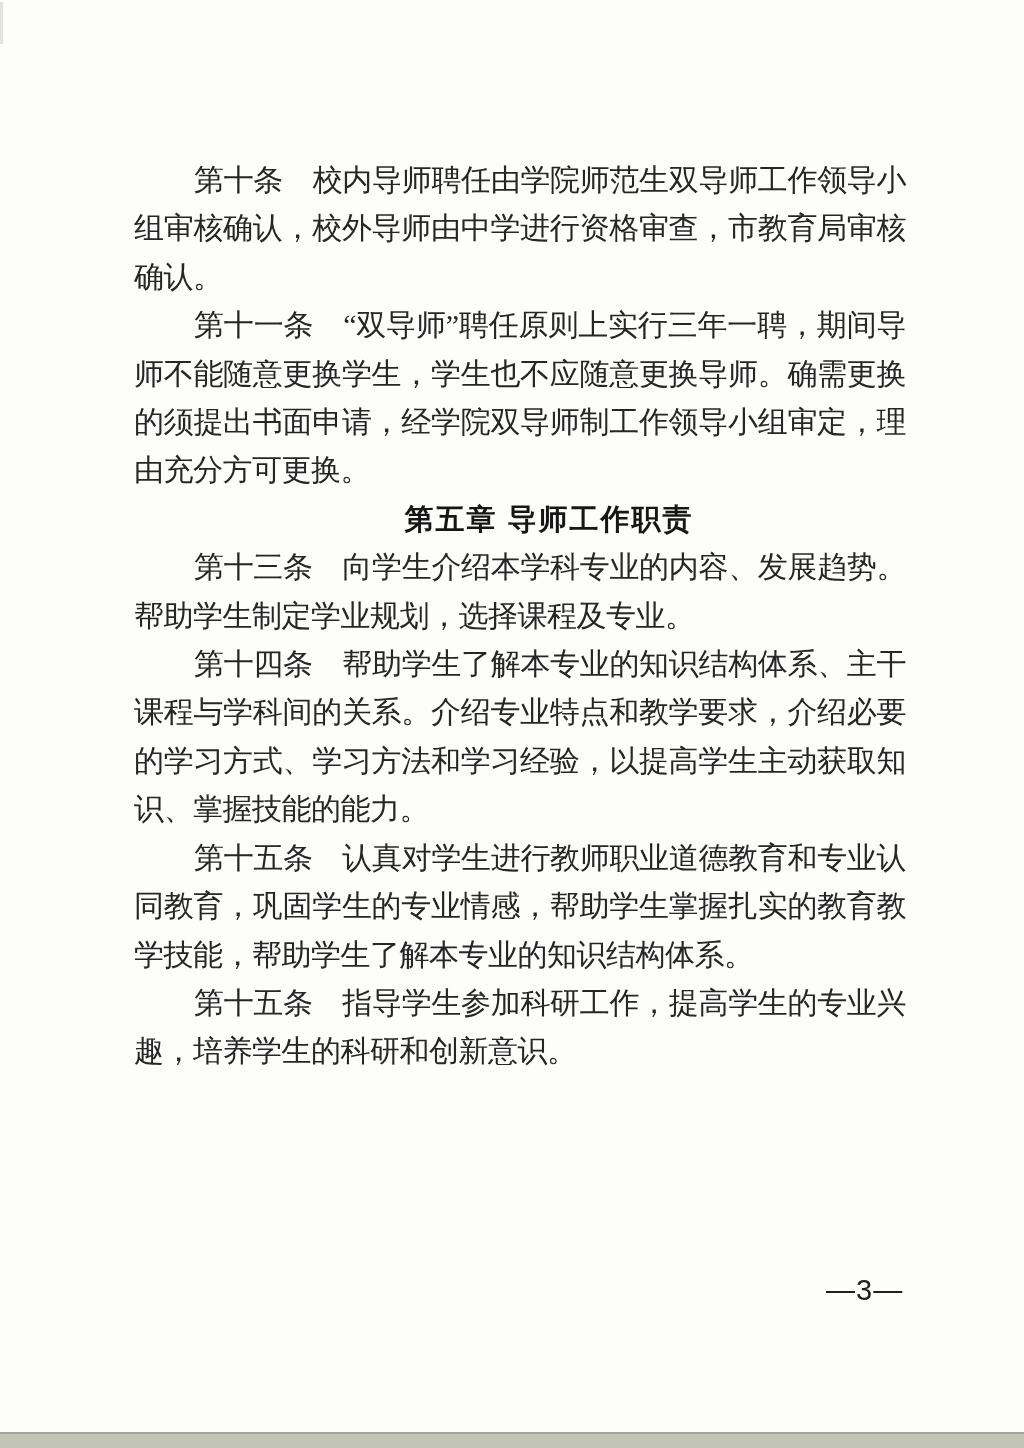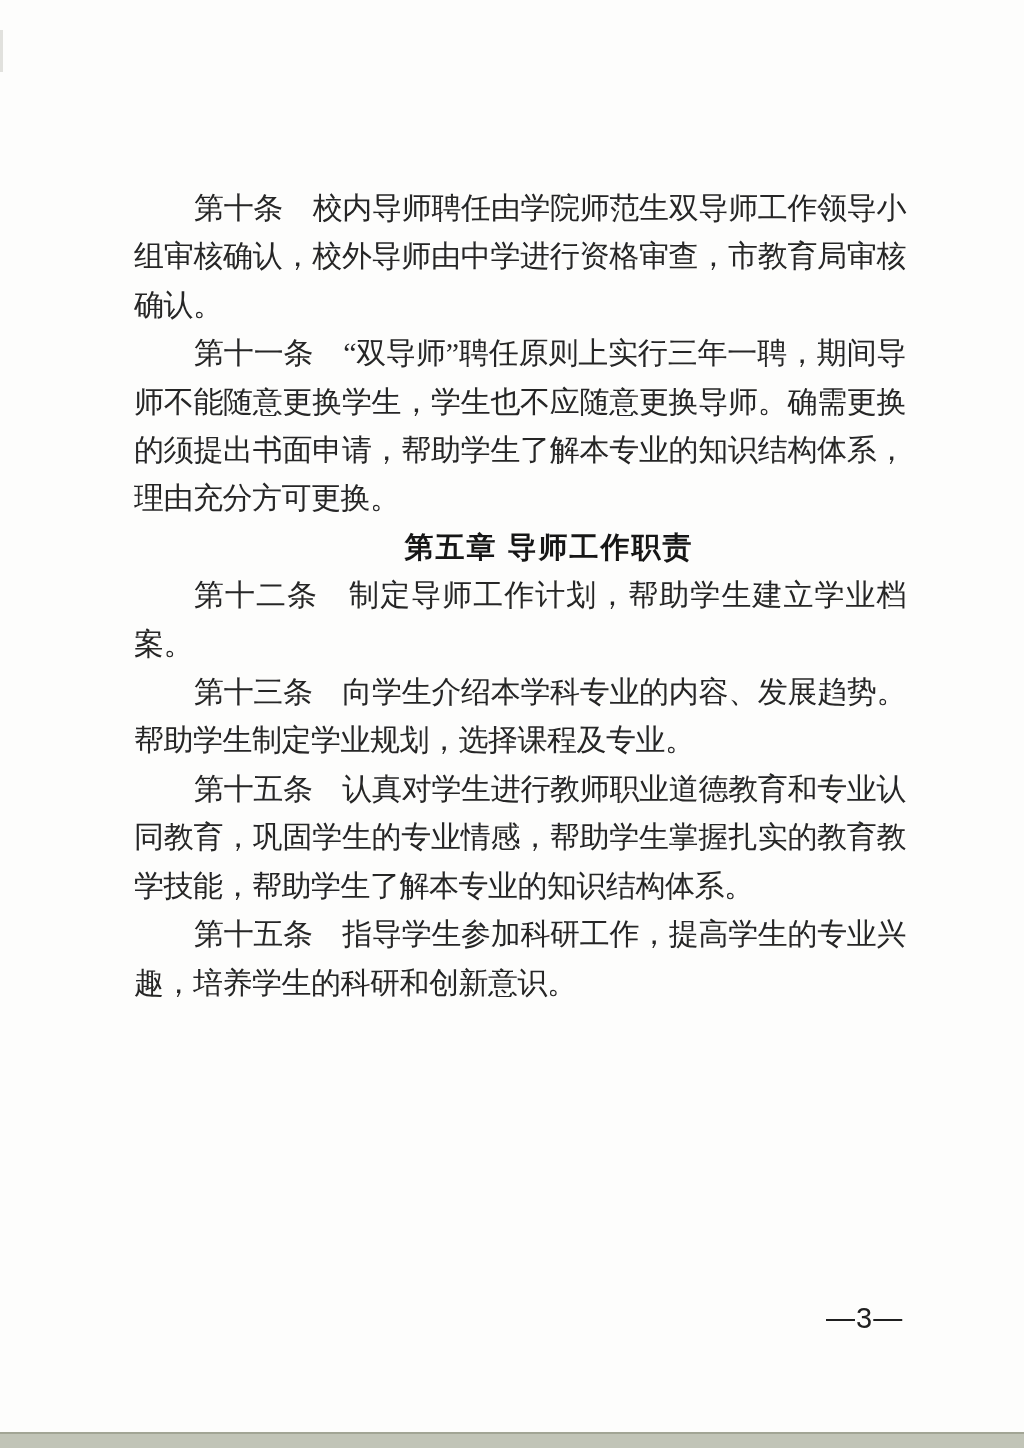--- a/index.html
+++ b/index.html
@@ -11,21 +11,20 @@
     height: 1448px;
     position: relative;
     background: #fdfdfc;
     overflow: hidden;
     font-family: "Liberation Serif", "DejaVu Serif", serif;
   }
   .scan-page {
     position: absolute;
     inset: 0;
     background: #fdfdfc;
-    margin-top: 28px;
   }
   .edge-speck {
     position: absolute;
     left: 0;
     top: 2px;
     width: 3px;
     height: 42px;
     background: #d9d9d4;
     opacity: 0.8;
   }
@@ -78,24 +77,24 @@
 </style>
 </head>
 <body>
 
 <div class="scan-page">
 
   <div class="edge-speck"></div>
 
   <div class="page-content">
     <p>第十条　校内导师聘任由学院师范生双导师工作领导小组审核确认，校外导师由中学进行资格审查，市教育局审核确认。</p>
-    <p>第十一条　“双导师”聘任原则上实行三年一聘，期间导师不能随意更换学生，学生也不应随意更换导师。确需更换的须提出书面申请，帮助学生了解本专业的知识结构体系，理由充分方可更换。</p>
+    <p>第十一条　“双导师”聘任原则上实行三年一聘，期间导师不能随意更换学生，学生也不应随意更换导师。确需更换的须提出书面申请，经学院双导师制工作领导小组审定，理由充分方可更换。</p>
     <p class="chapter-heading">第五章 导师工作职责</p>
-    <p>第十二条　制定导师工作计划，帮助学生建立学业档案。</p>
     <p>第十三条　向学生介绍本学科专业的内容、发展趋势。帮助学生制定学业规划，选择课程及专业。</p>
+    <p>第十四条　帮助学生了解本专业的知识结构体系、主干课程与学科间的关系。介绍专业特点和教学要求，介绍必要的学习方式、学习方法和学习经验，以提高学生主动获取知识、掌握技能的能力。</p>
     <p>第十五条　认真对学生进行教师职业道德教育和专业认同教育，巩固学生的专业情感，帮助学生掌握扎实的教育教学技能，帮助学生了解本专业的知识结构体系。</p>
     <p>第十五条　指导学生参加科研工作，提高学生的专业兴趣，培养学生的科研和创新意识。</p>
   </div>
 
   <div class="page-number">—3—</div>
 
   <div class="scan-strip"></div>
 
 </div>
 

